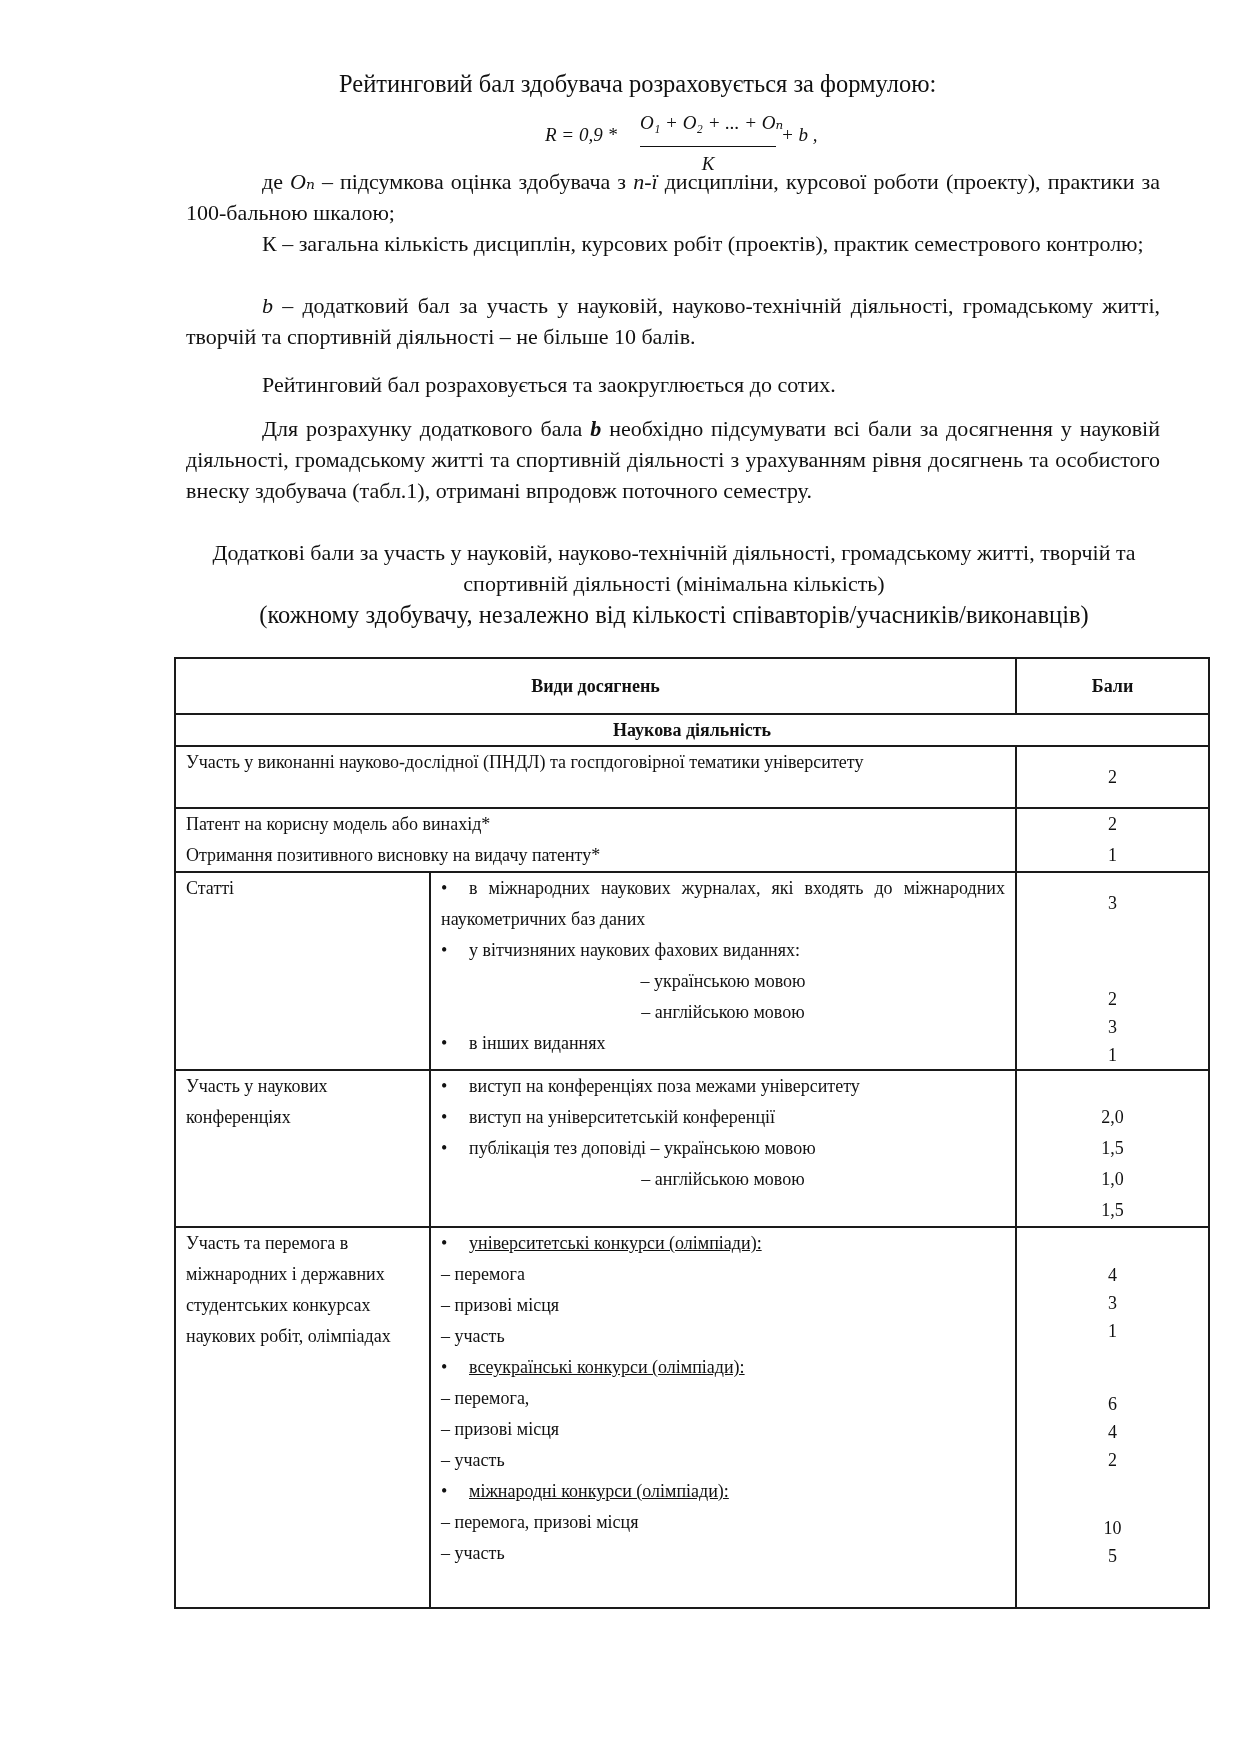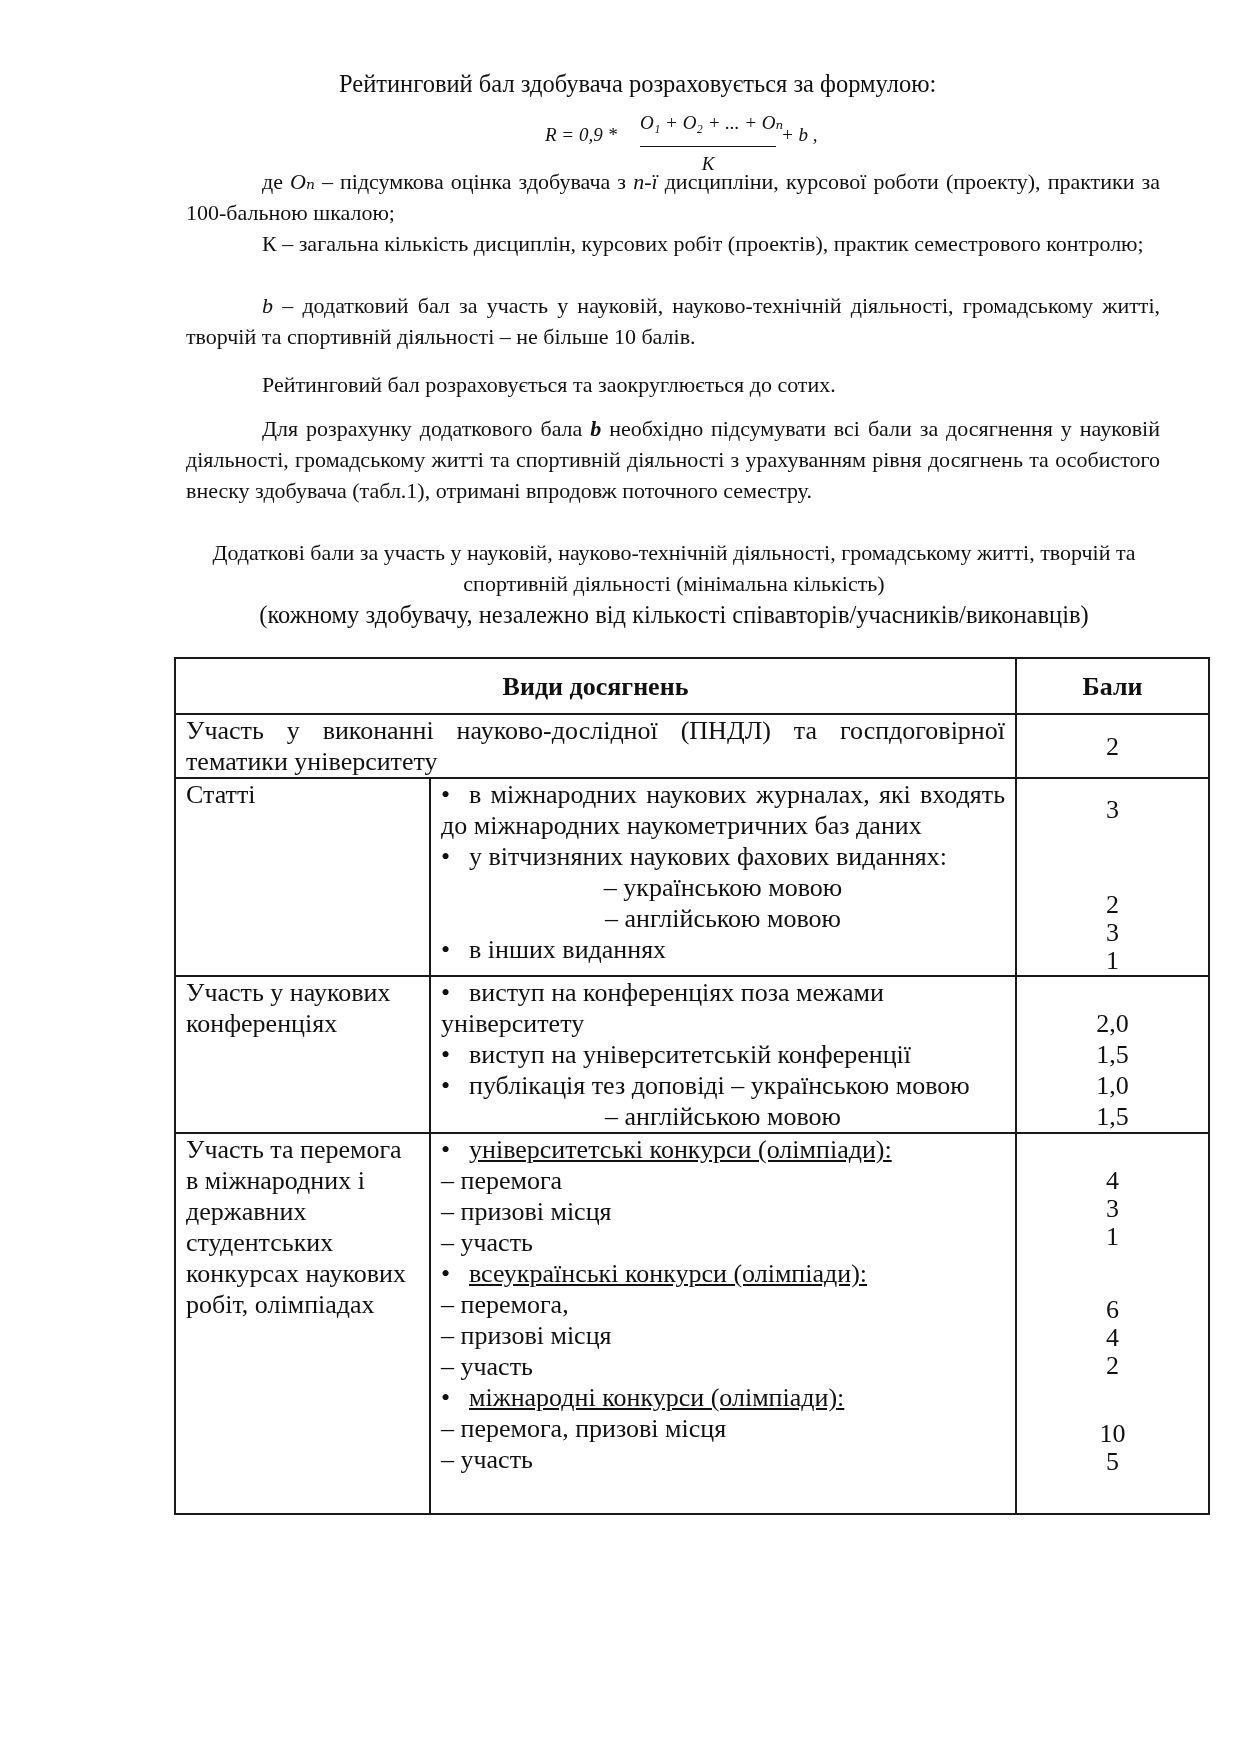--- a/index.html
+++ b/index.html
@@ -32,21 +32,21 @@
     position: absolute; left: 170px; width: 990px; top: 537px;
     font-size: 22px; line-height: 31px; text-align: center; font-weight: normal;
   }
   .table-subtitle {
     position: absolute; left: 170px; width: 990px; top: 599px;
     font-size: 24.5px; line-height: 31px; text-align: center;
   }
 
   table.scores {
     position: absolute; left: 165px; top: 657px; width: 1034px;
-    border-collapse: collapse; font-size: 26px; line-height: 31px;
+    border-collapse: collapse; font-size: 18px; line-height: 31px;
     table-layout: fixed;
   }
   table.scores td, table.scores th {
     border: 2px solid #1a1a1a; vertical-align: top; padding: 0 10px;
   }
   table.scores th { font-weight: bold; text-align: center; vertical-align: middle; height: 54px; }
   col.c1 { width: 255px; }
   col.c2 { width: 586px; }
   col.c3 { width: 193px; }
   .section-row td { text-align: center; font-weight: bold; height: 30px; line-height: 30px; }
@@ -90,23 +90,36 @@
     <colgroup>
         <col class="c1">
         <col class="c2">
         <col class="c3">
       </colgroup>
     <tbody>
         <tr>
       <th colspan="2">Види досягнень</th>
       <th>Бали</th>
     </tr>
+    <tr class="section-row">
+      <td colspan="3">Наукова діяльність</td>
+    </tr>
     <tr style="height:62px;">
       <td colspan="2" class="just">Участь у виконанні науково-дослідної (ПНДЛ) та госпдоговірної тематики університету</td>
       <td class="pts" style="vertical-align:middle;">2</td>
+    </tr>
+    <tr>
+      <td colspan="2">
+        <div>Патент на корисну модель або винахід*</div>
+        <div>Отримання позитивного висновку на видачу патенту*</div>
+      </td>
+      <td class="pts">
+        <div>2</div>
+        <div>1</div>
+      </td>
     </tr>
     <tr>
       <td>Статті</td>
       <td>
         <div class="just"><span class="bul"></span><span>в міжнародних наукових журналах, які входять до міжнародних наукометричних баз даних</span></div>
         <div><span class="bul"></span><span>у вітчизняних наукових фахових виданнях:</span></div>
         <div class="right">–  українською мовою</div>
         <div class="right">–  англійською мовою</div>
         <div><span class="bul"></span><span>в інших виданнях</span></div>
       </td>

